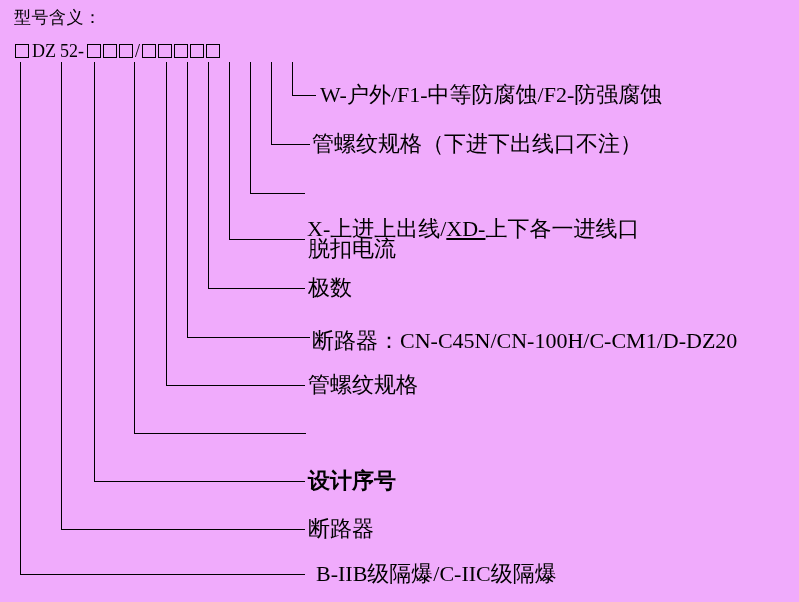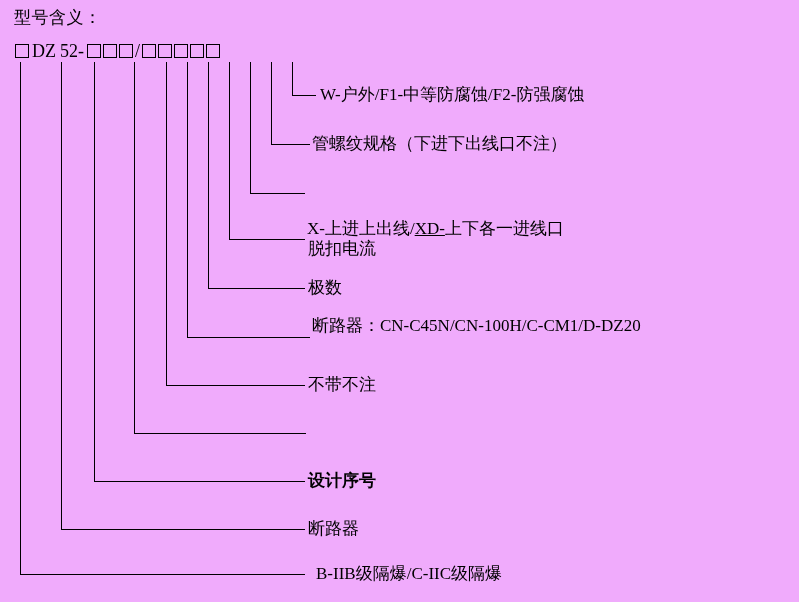--- a/index.html
+++ b/index.html
@@ -62,21 +62,21 @@
     width: 1px;
     background: #000;
   }
   .hline {
     position: absolute;
     height: 1px;
     background: #000;
   }
   .label {
     position: absolute;
-    font-size: 17px;
+    font-size: 22px;
     white-space: nowrap;
     line-height: 18px;
   }
   .label .ul {
     text-decoration: underline;
   }
 </style>
 </head>
 <body>
 
@@ -116,25 +116,25 @@
   <div class="vline" style="left:229px; top:62px; height:177px;"></div>
   <div class="hline" style="left:229px; top:239px; width:76px;"></div>
   <div class="label" style="left:308px; top:240px;">脱扣电流</div>
 
   <div class="vline" style="left:208px; top:62px; height:226px;"></div>
   <div class="hline" style="left:208px; top:288px; width:97px;"></div>
   <div class="label" style="left:308px; top:279px;">极数</div>
 
   <div class="vline" style="left:187px; top:62px; height:275px;"></div>
   <div class="hline" style="left:187px; top:337px; width:123px;"></div>
-  <div class="label" style="left:312px; top:317px;">断路器：CN-C45N/CN-100H/C-CM1/D-DZ20</div>
+  <div class="label" style="left:312px; top:332px;">断路器：CN-C45N/CN-100H/C-CM1/D-DZ20</div>
 
   <div class="vline" style="left:166px; top:62px; height:323px;"></div>
   <div class="hline" style="left:166px; top:385px; width:139px;"></div>
-  <div class="label" style="left:308px; top:376px;">不带不注</div>
+  <div class="label" style="left:308px; top:376px;">管螺纹规格</div>
 
   <div class="vline" style="left:134px; top:62px; height:371px;"></div>
   <div class="hline" style="left:134px; top:433px; width:172px;"></div>
 
   <div class="vline" style="left:94px; top:62px; height:419px;"></div>
   <div class="hline" style="left:94px; top:481px; width:211px;"></div>
   <div class="label" style="left:308px; top:472px;font-weight:bold;">设计序号</div>
 
   <div class="vline" style="left:61px; top:62px; height:467px;"></div>
   <div class="hline" style="left:61px; top:529px; width:244px;"></div>

